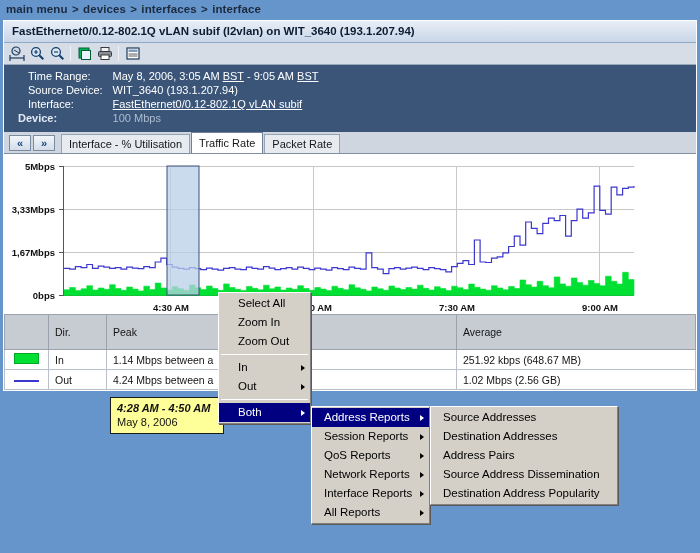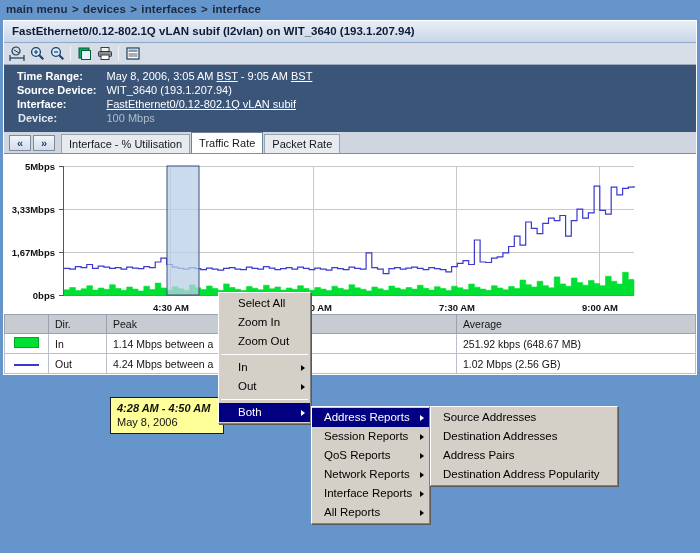--- a/index.html
+++ b/index.html
@@ -52,21 +52,21 @@
 
   
   .info {
     background: #3a5578;
     color: #ffffff;
     padding: 5px 0 6px 0;
     font-size: 11px;
   }
   .info table { border-collapse: collapse; }
   .info td { padding: 0 0 1px 0; font-size: 11px; line-height: 13px; vertical-align: top; }
-  .info td.lbl { font-weight: bold; padding-left: 13px; padding-right: 10px; white-space: nowrap; }
+  .info td.lbl { font-weight: normal; padding-left: 24px; padding-right: 10px; white-space: nowrap; }
   .info td.val { white-space: nowrap; }
   .info .u { text-decoration: underline; }
   .info .link { text-decoration: underline; color: #ffffff; }
   .info .dim { color: #aebdd0; }
   .info tr.speed td.lbl { font-weight: bold; padding-left: 14px; color:#e3e9f1;}
 
   
   .tabbar {
     background: #cfd6e0;
     height: 22px;
@@ -116,21 +116,21 @@
     z-index: 5;
   }
   .tooltip .t1 { font-weight: bold; font-style: italic; }
 
   
   .dtable { width: 100%; border-collapse: collapse; font-size: 10.5px; }
   .dtable th {
     background: #c7ccd3; color: #141414;
     font-weight: normal; text-align: left;
     border: 1px solid #9aa2ad;
-    padding: 3px 6px; height: 19px;
+    padding: 11px 6px; height: 19px;
   }
   .dtable td {
     background: #ffffff; color: #141414;
     border: 1px solid #b9c0ca;
     padding: 2px 6px; height: 20px;
   }
   .sw-cell { width: 44px; text-align: center; }
   .c-dir { width: 58px; }
   .c-peak { width: 350px; }
   .swatch-in { display: inline-block; width: 25px; height: 11px; background: #00e033; border: 1px solid #00a826; }
@@ -361,16 +361,17 @@
     <div class="mi"><span>QoS Reports</span><span class="arrow"></span></div>
     <div class="mi"><span>Network Reports</span><span class="arrow"></span></div>
     <div class="mi"><span>Interface Reports</span><span class="arrow"></span></div>
     <div class="mi"><span>All Reports</span><span class="arrow"></span></div>
   </div>
 
   <div class="menu" id="menu3">
     <div class="mi">Source Addresses</div>
     <div class="mi">Destination Addresses</div>
     <div class="mi">Address Pairs</div>
+    <div class="mi">Source Address Dissemination</div>
     <div class="mi">Destination Address Popularity</div>
   </div>
 
 </div>
 
 </body></html>

